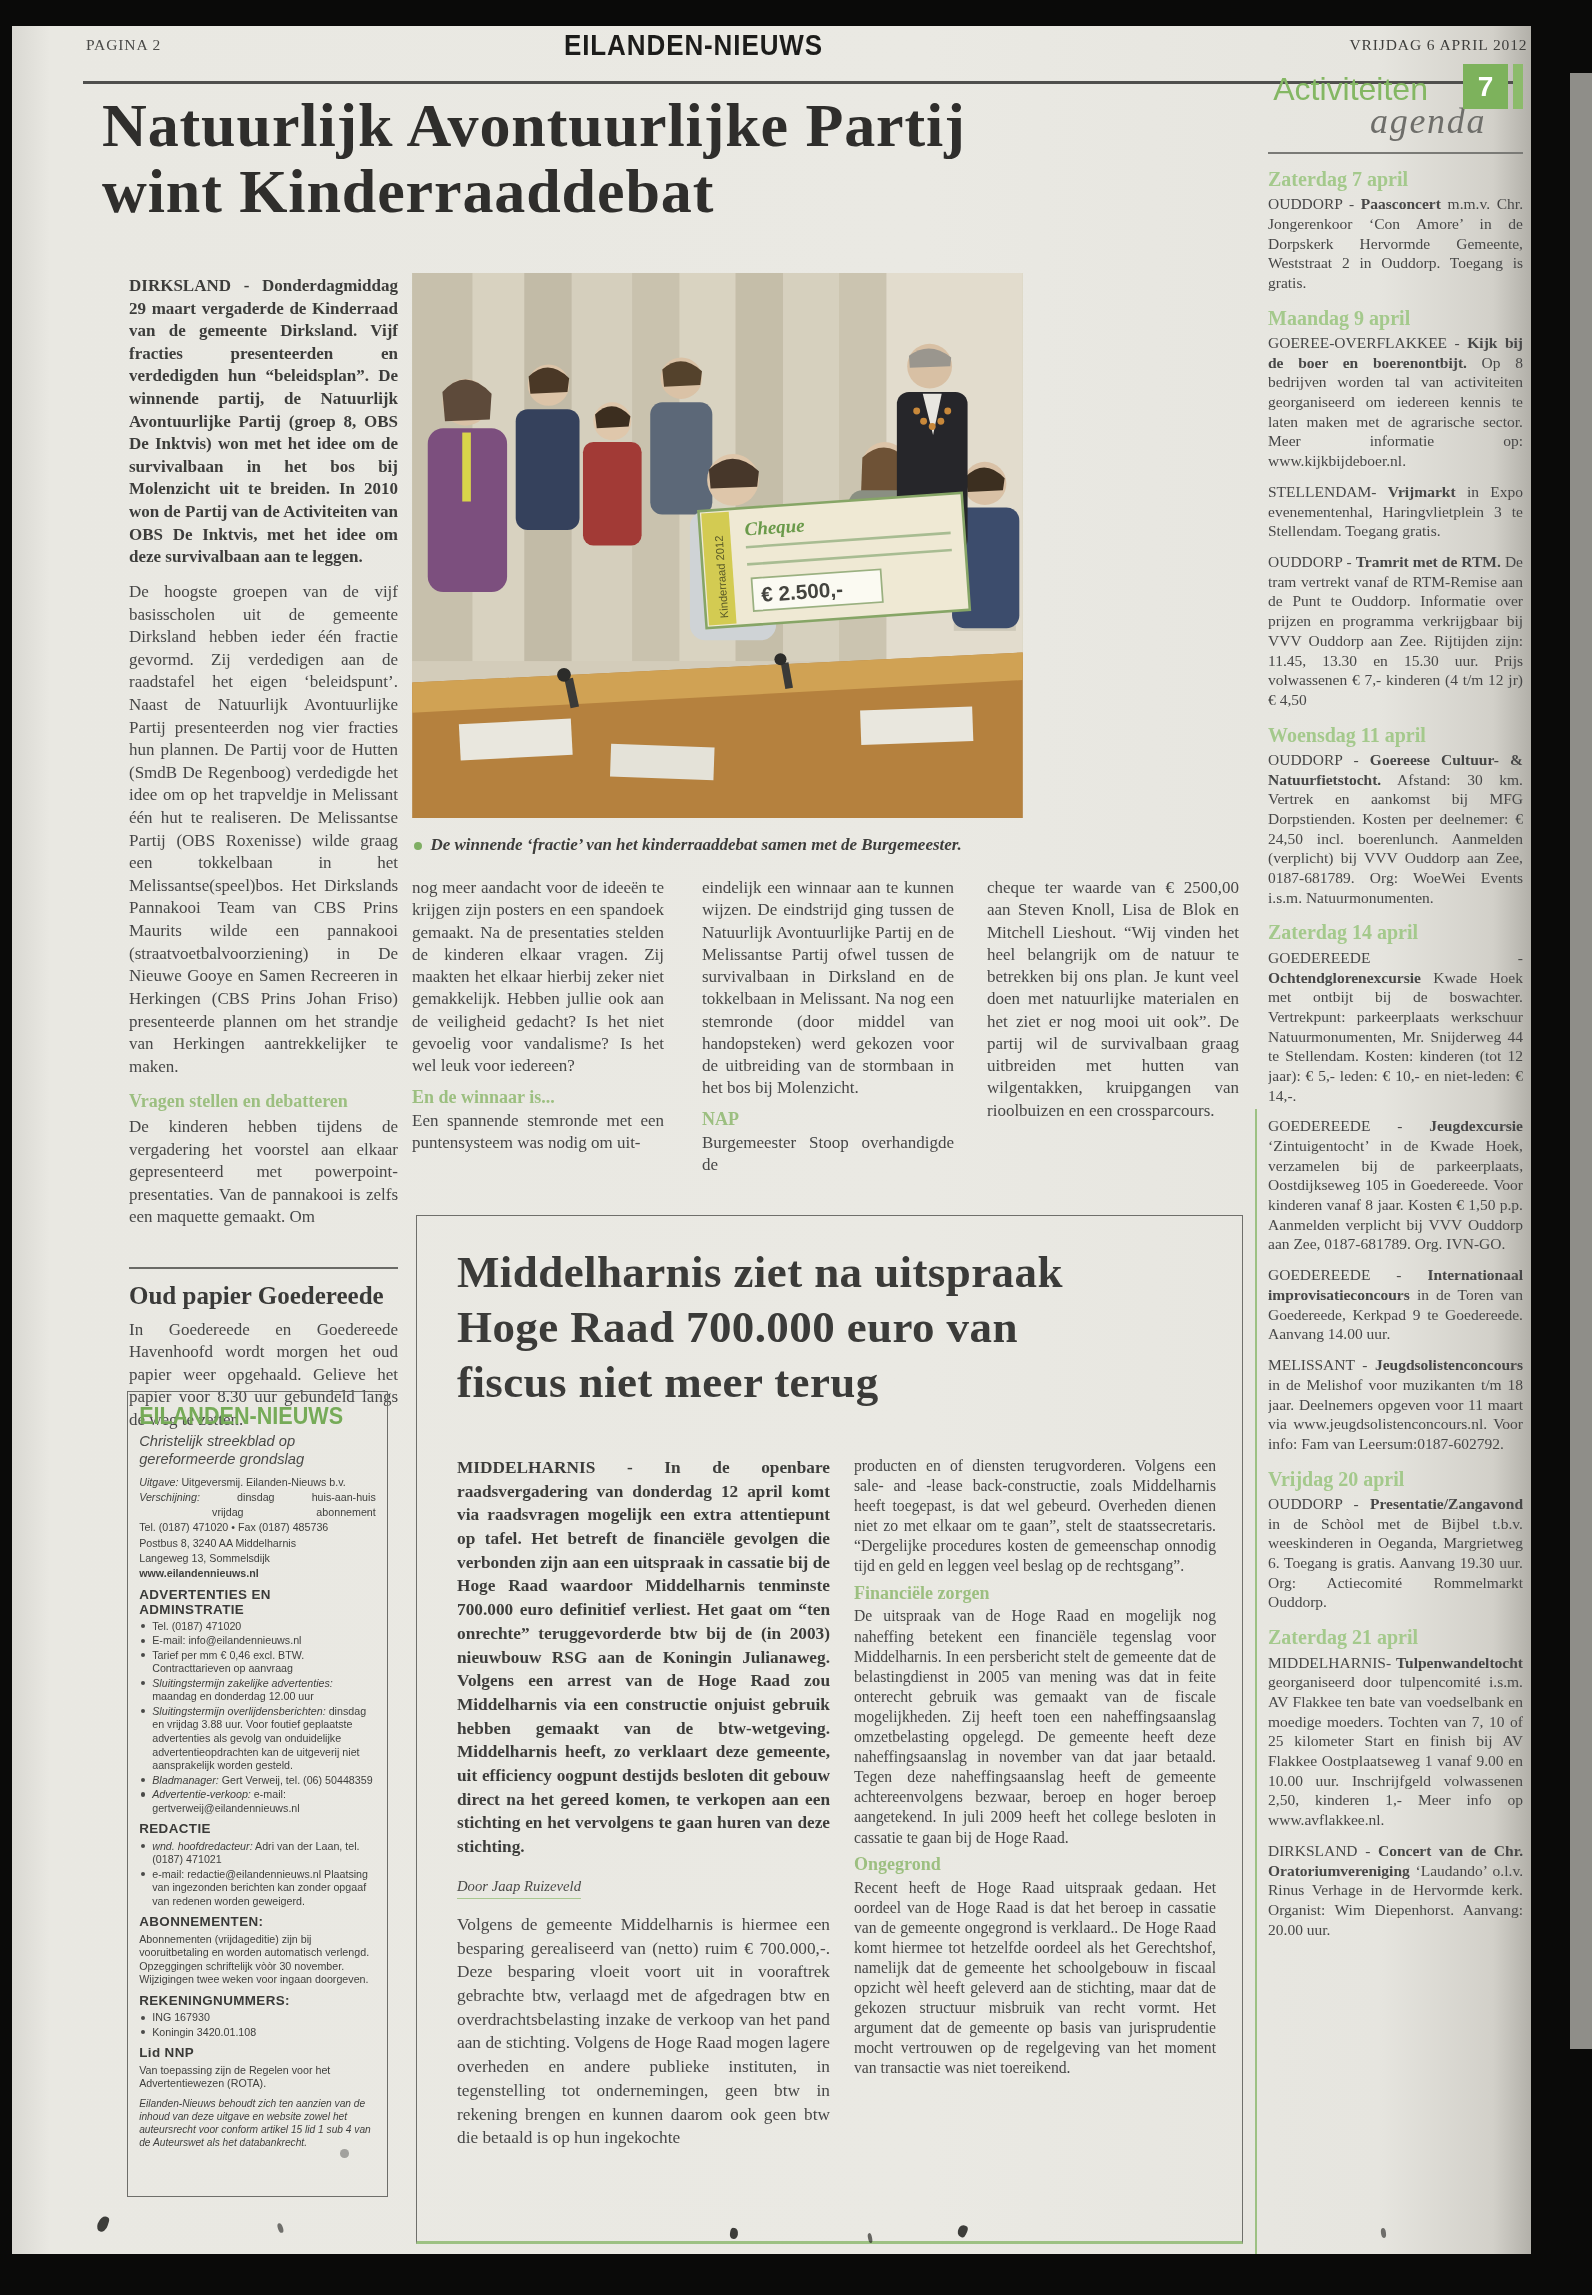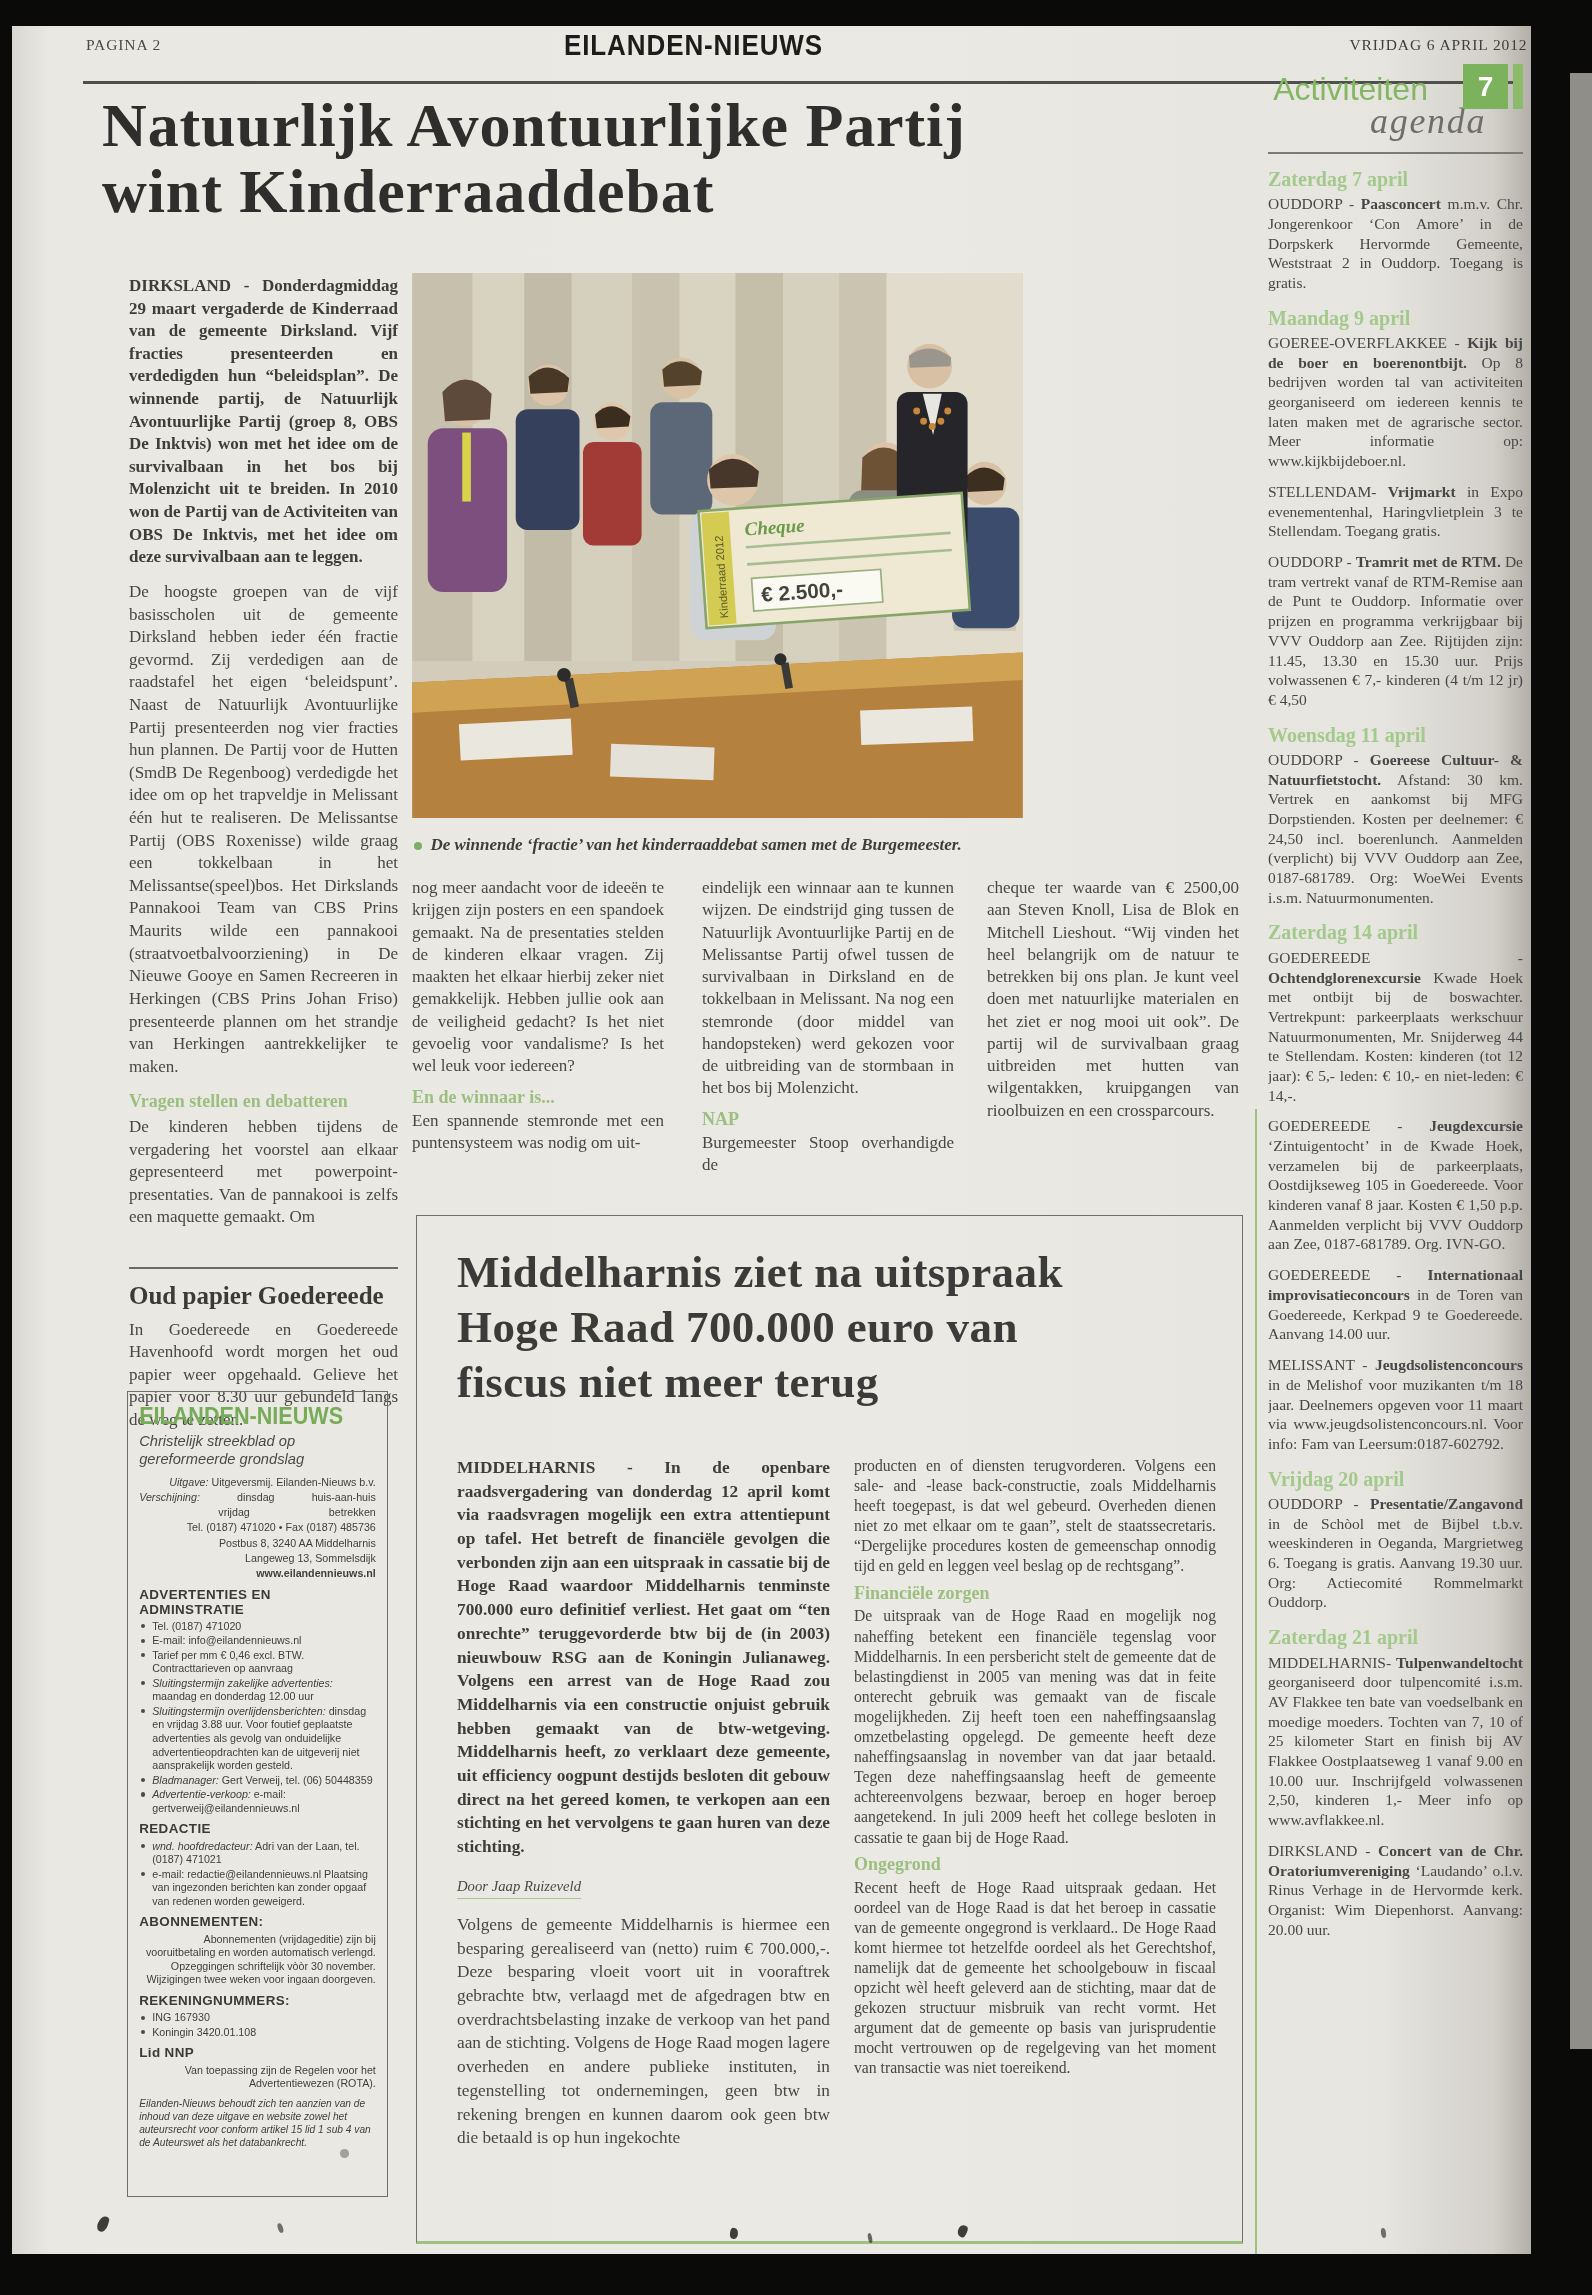--- a/index.html
+++ b/index.html
@@ -31,21 +31,21 @@
   .oudpapier{position:absolute;left:117px;top:1256px;width:269px;}
   .oudpapier h2{margin:0 0 8.6px 0;font-size:25px;color:#3a3a38;}
   .oudpapier p{margin:0;font-size:17px;line-height:1.33;}
   
   .colophon{position:absolute;left:115px;top:1365px;width:261px;height:806px;box-sizing:border-box;
             border:1.7px solid #6e6e6a;padding:10.4px 11.2px;overflow:hidden;
             font-family:"Liberation Sans",sans-serif;font-size:10.7px;line-height:1.27;color:#3f3f3d;}
   .colo-logo{font-weight:900;font-size:21.6px;letter-spacing:0px;color:#76ab58;transform:scaleY(1.1);
              transform-origin:left;margin-bottom:3.5px;}
   .colo-tagline{font-style:italic;font-size:14.7px;line-height:1.2;color:#4a4a48;margin-bottom:7px;}
-  .colo-block{margin-bottom:1.7px;text-align:right;}
+  .colo-block{margin-bottom:1.7px;}
   .colo-head{font-weight:900;font-size:13.4px;letter-spacing:0.4px;color:#3a3a38;margin:7px 0 2.6px 0;line-height:1.1;}
   .colophon ul{margin:0 0 1.7px 0;padding:0;list-style:none;}
   .colophon li{position:relative;padding-left:13px;margin:0 0 0.9px 0;}
   .colophon li::before{content:"";position:absolute;left:1.7px;top:4.3px;width:4.3px;height:4.3px;border-radius:50%;background:#4a4a48;}
   .ital{font-style:italic;}
   .bold{font-weight:bold;}
   .versch{display:flex;justify-content:space-between;}
   .disclaimer{font-style:italic;font-size:10.2px;margin-top:7px;}
   
   .photo{position:absolute;left:400px;top:247px;width:611px;height:545px;background:#d6cfbd;}
@@ -239,21 +239,21 @@
         <span>Uitgeversmij. Eilanden-Nieuws b.v.</span>
       </div>
       <div class="colo-block versch">
         <span class="ital">Verschijning:</span>
         <span>dinsdag</span>
         <span>huis-aan-huis</span>
       </div>
       <div class="colo-block versch">
         <span></span>
         <span>vrijdag</span>
-        <span>betrekken</span>
+        <span>abonnement</span>
       </div>
       <div class="colo-block">Tel. (0187) 471020 • Fax (0187) 485736</div>
       <div class="colo-block">Postbus 8, 3240 AA Middelharnis</div>
       <div class="colo-block">Langeweg 13, Sommelsdijk</div>
       <div class="colo-block bold">www.eilandennieuws.nl</div>
 
       <div class="colo-head">ADVERTENTIES EN ADMINSTRATIE</div>
       <ul>
         <li><span>Tel. (0187) 471020</span></li>
         <li><span>E-mail: info@eilandennieuws.nl</span></li>

